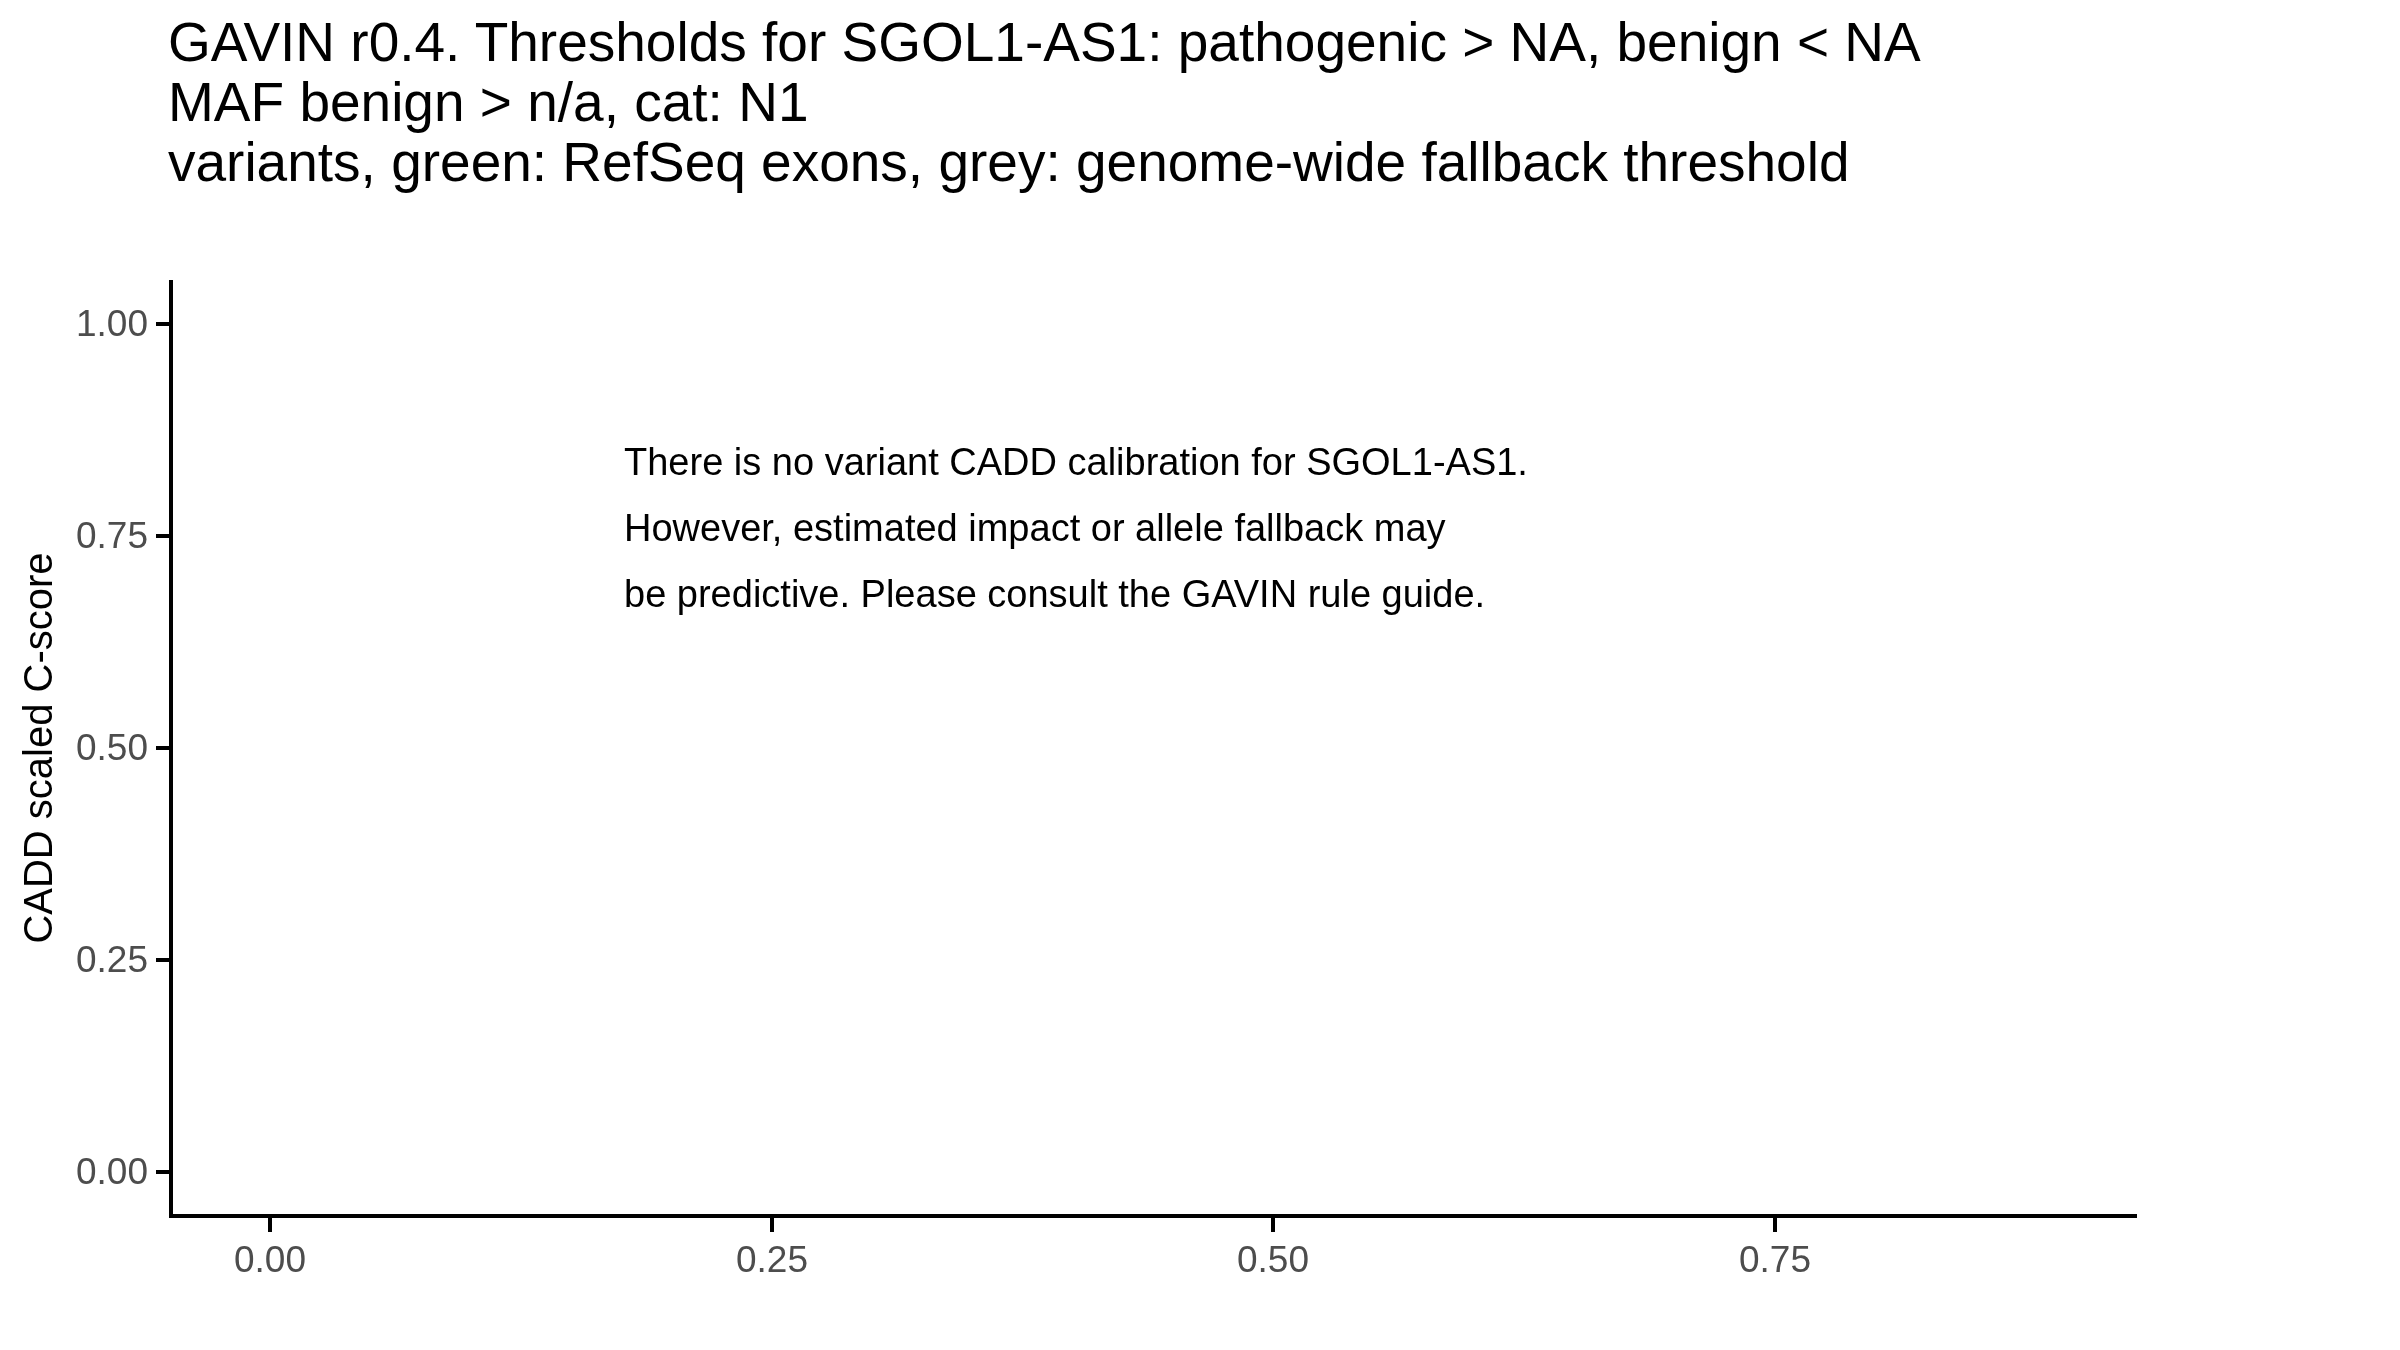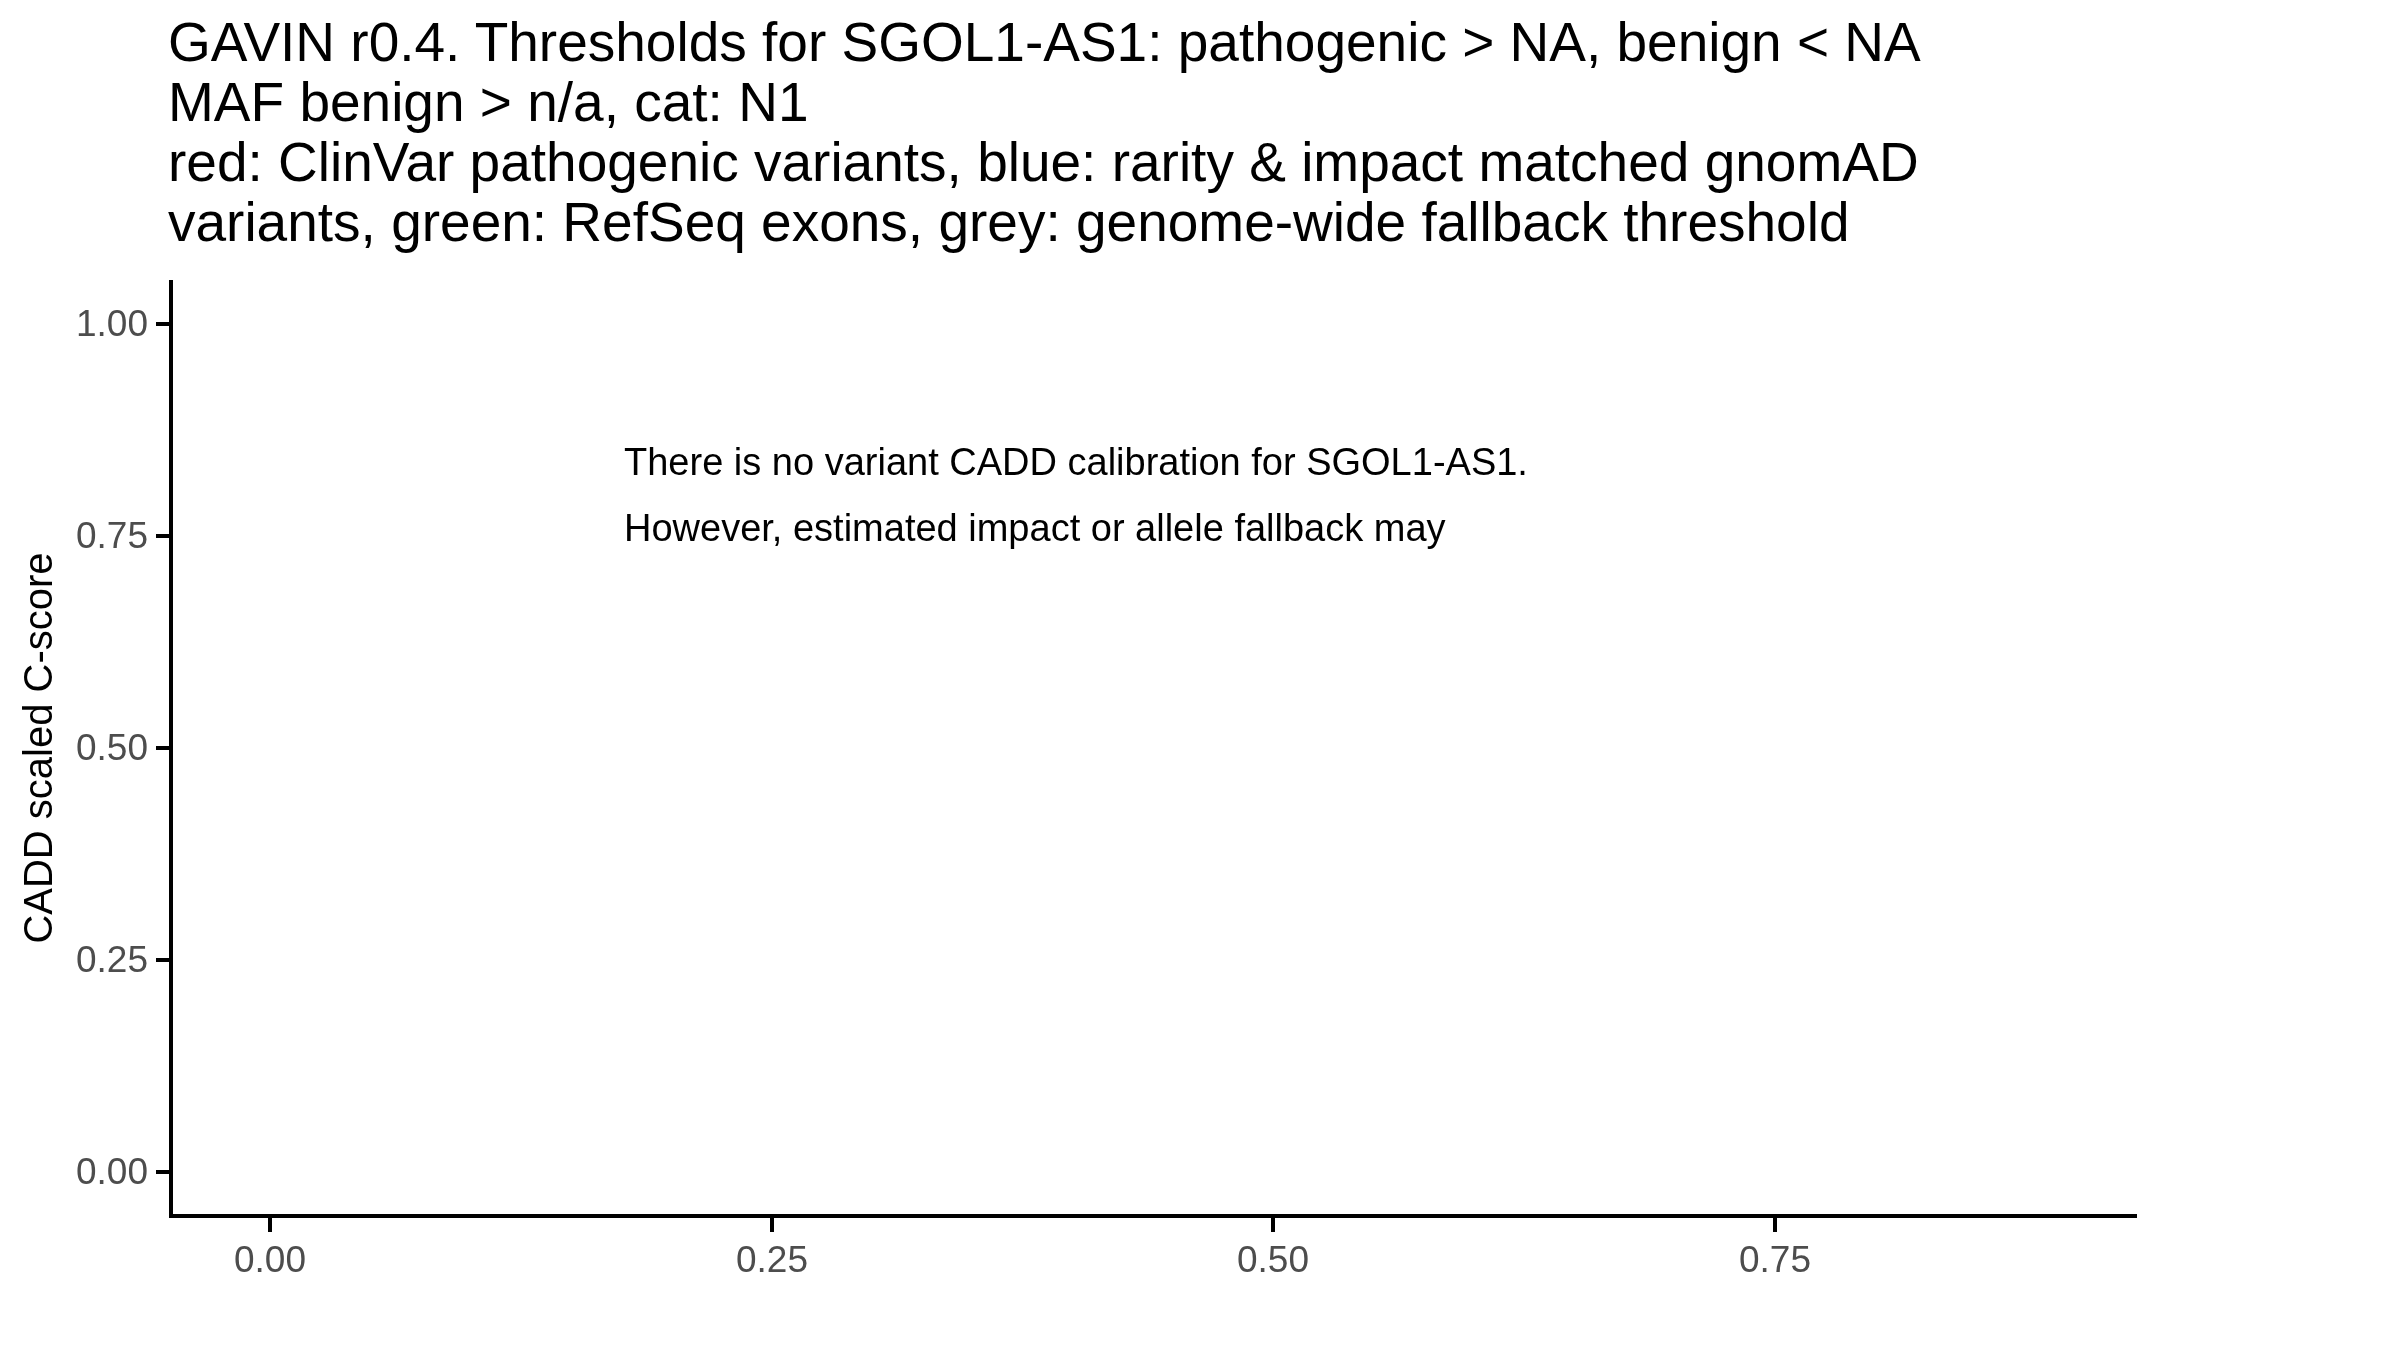--- a/index.html
+++ b/index.html
@@ -65,21 +65,20 @@
   }
 </style>
 </head>
 <body>
 
 <div class="figure">
 
   <div class="chart-title">
     <div>GAVIN r0.4. Thresholds for SGOL1-AS1: pathogenic &gt; NA, benign &lt; NA</div>
     <div>MAF benign &gt; n/a, cat: N1</div>
-    <div>red: ClinVar pathogenic variants, blue: rarity &amp; impact matched gnomAD</div>
     <div>variants, green: RefSeq exons, grey: genome-wide fallback threshold</div>
   </div>
 
   <div class="y-axis-title">CADD scaled C-score</div>
 
   <div class="axis-line y"></div>
   <div class="axis-line x"></div>
 
   <div class="tick y" style="top:322px"></div>
   <div class="tick y" style="top:534px"></div>
@@ -101,16 +100,17 @@
 
   <div class="tick-label x" style="left:200px">0.00</div>
   <div class="tick-label x" style="left:702px">0.25</div>
   <div class="tick-label x" style="left:1203px">0.50</div>
   <div class="tick-label x" style="left:1705px">0.75</div>
   <div class="tick-label x" style="left:2207px">1.00</div>
 
   <div class="annotation">
     <div>There is no variant CADD calibration for SGOL1-AS1.</div>
     <div>However, estimated impact or allele fallback may</div>
+    <div>be predictive. Please consult the GAVIN rule guide.</div>
   </div>
 
 
 </div>
 
 </body></html>

